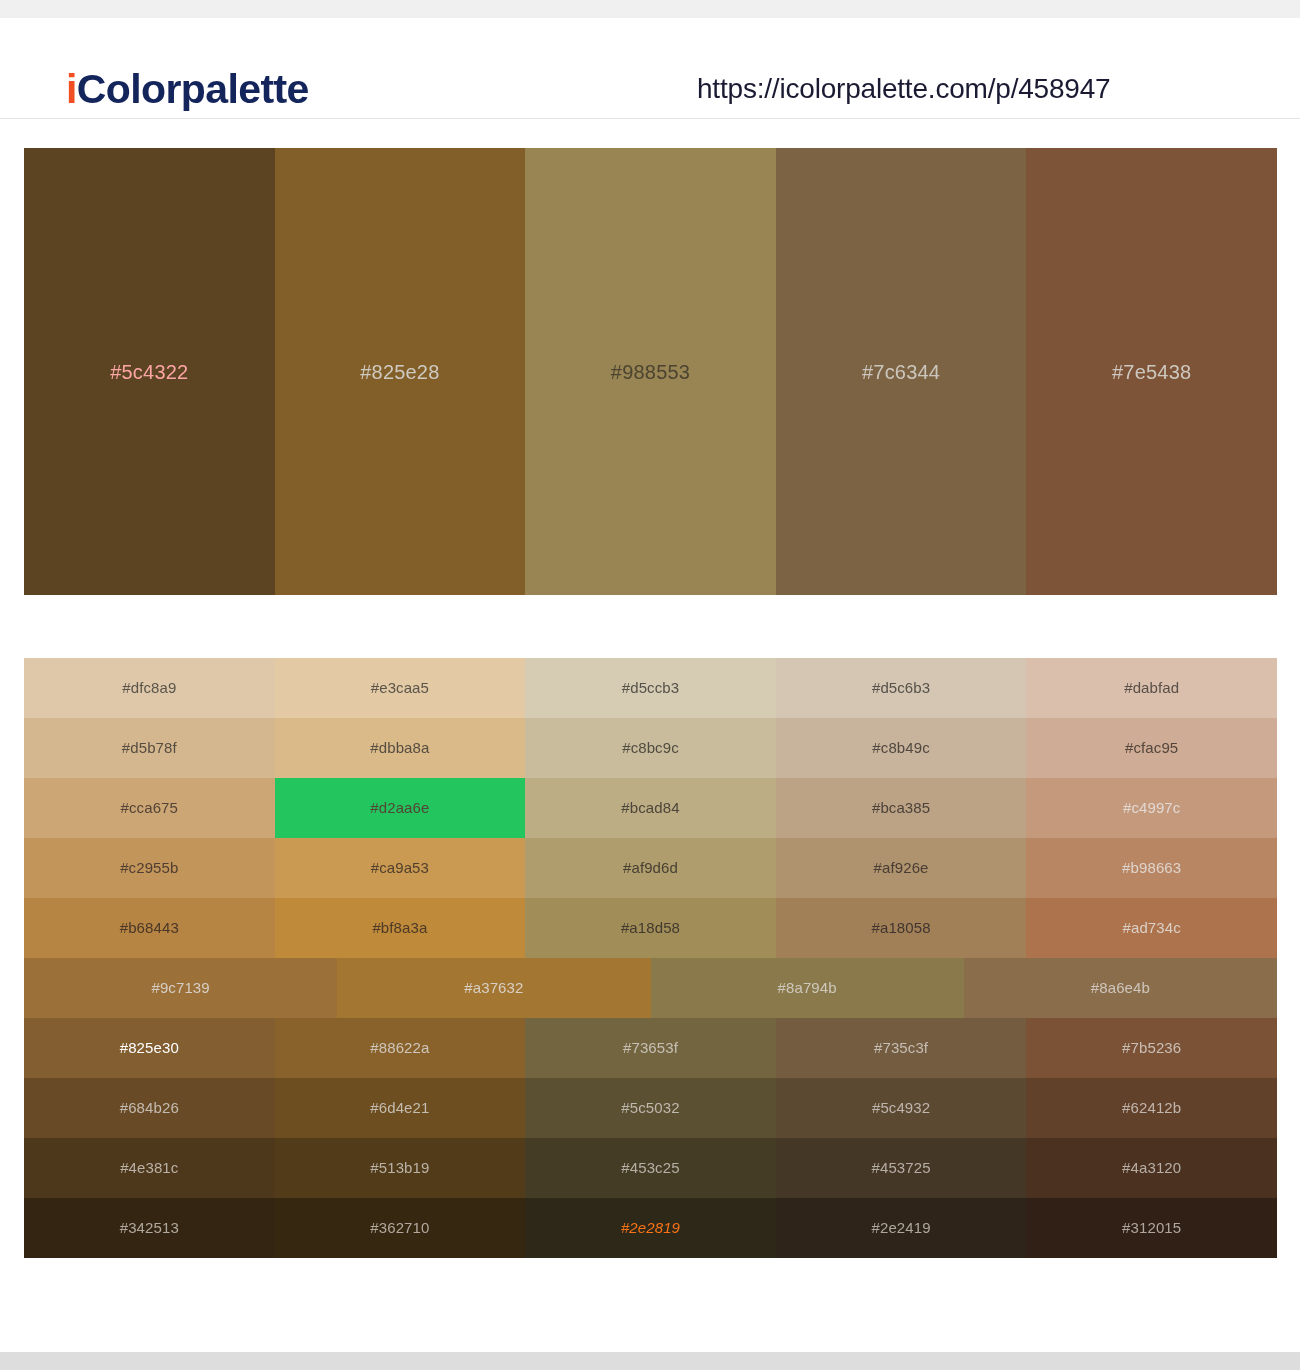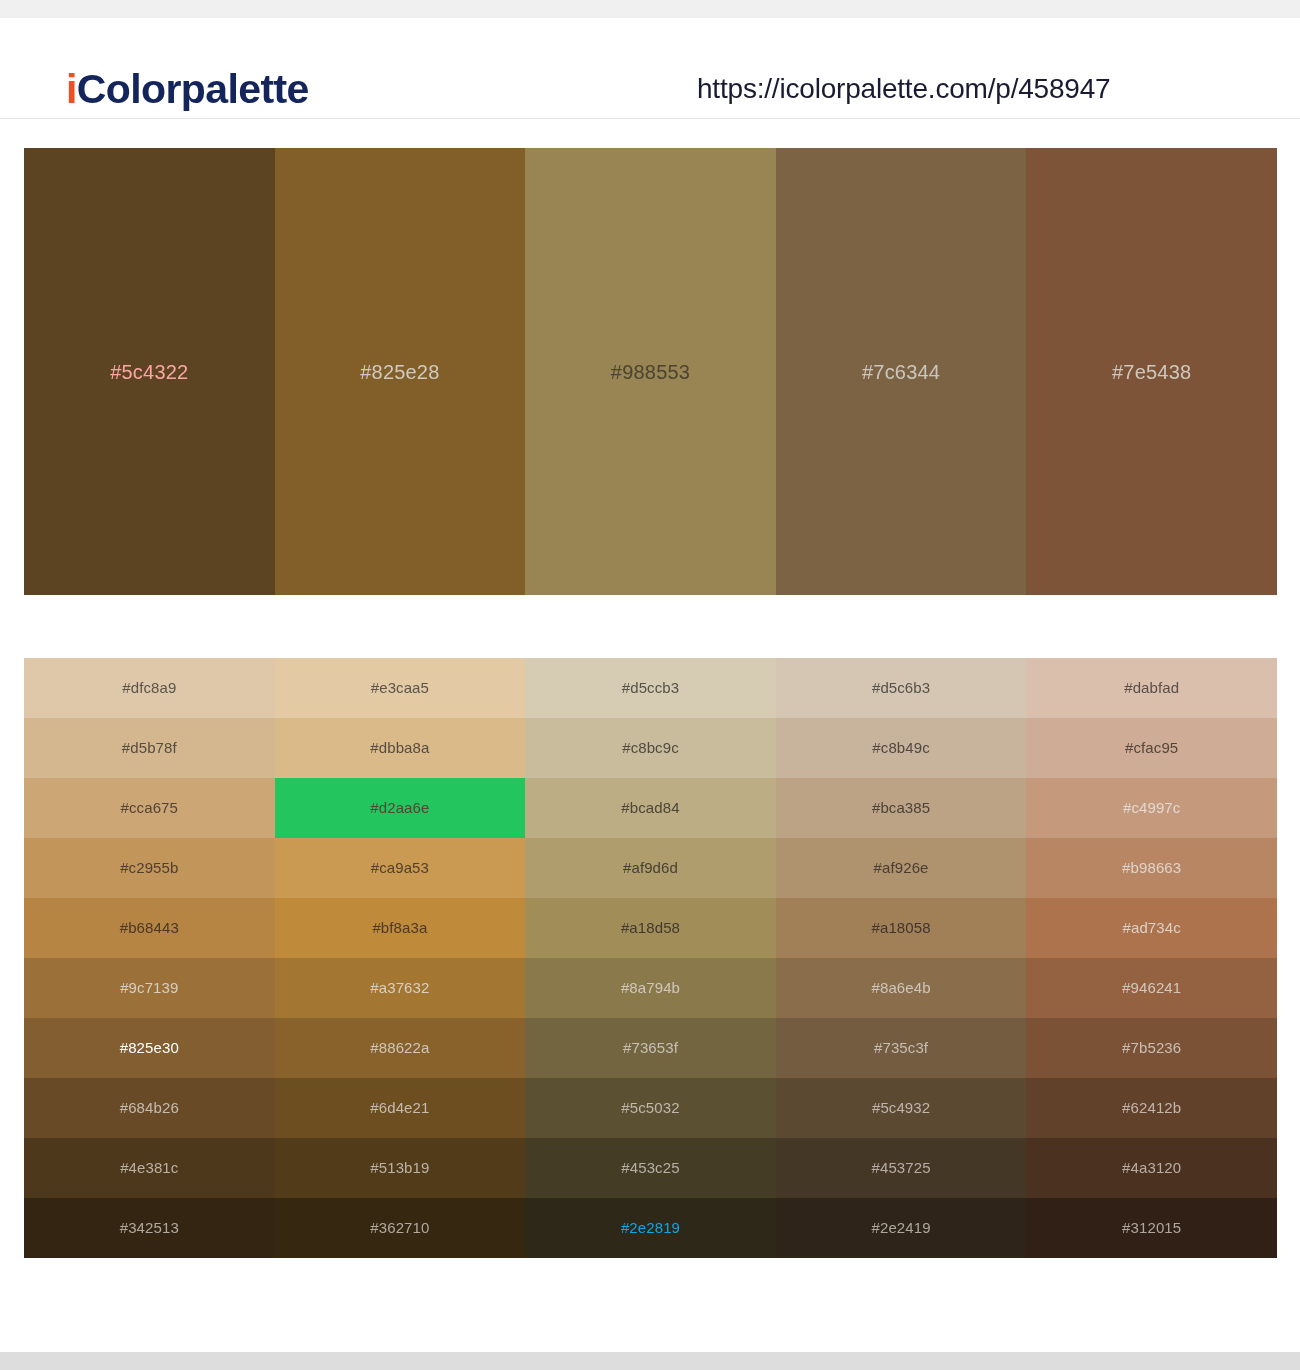--- a/index.html
+++ b/index.html
@@ -251,23 +251,20 @@
         </div>
         <div class="shade-cell" style="background: rgb(163, 118, 50);">
           <div class="shade-label" style="color: rgb(216, 207, 197);">#a37632</div>
         </div>
         <div class="shade-cell" style="background: rgb(138, 121, 75);">
           <div class="shade-label" style="color: rgb(206, 200, 189);">#8a794b</div>
         </div>
         <div class="shade-cell" style="background: rgb(138, 110, 75);">
           <div class="shade-label" style="color: rgb(206, 197, 189);">#8a6e4b</div>
         </div>
-        <div class="shade-cell" style="background: rgb(148, 98, 65);">
-          <div class="shade-label" style="color: rgb(210, 199, 191);">#946241</div>
-        </div>
       </div>
       <div class="shades-row">
         <div class="shade-cell" style="background: rgb(130, 94, 48);">
           <div class="shade-label" style="color: #ffffff;">#825e30</div>
         </div>
         <div class="shade-cell" style="background: rgb(136, 98, 42);">
           <div class="shade-label" style="color: rgb(207, 198, 187);">#88622a</div>
         </div>
         <div class="shade-cell" style="background: rgb(115, 101, 63);">
           <div class="shade-label" style="color: rgb(198, 192, 182);">#73653f</div>
@@ -314,21 +311,21 @@
         </div>
       </div>
       <div class="shades-row">
         <div class="shade-cell" style="background: rgb(52, 37, 19);">
           <div class="shade-label" style="color: rgb(176, 168, 158);">#342513</div>
         </div>
         <div class="shade-cell" style="background: rgb(54, 39, 16);">
           <div class="shade-label" style="color: rgb(177, 168, 158);">#362710</div>
         </div>
         <div class="shade-cell" style="background: rgb(46, 40, 25);">
-          <div class="shade-label" style="color: #0ea5e9;">#2e2819</div>
+          <div class="shade-label" style="color: #f97316; font-style: italic;">#2e2819</div>
         </div>
         <div class="shade-cell" style="background: rgb(46, 36, 25);">
           <div class="shade-label" style="color: rgb(174, 167, 159);">#2e2419</div>
         </div>
         <div class="shade-cell" style="background: rgb(49, 32, 21);">
           <div class="shade-label" style="color: rgb(175, 166, 157);">#312015</div>
         </div>
       </div>
     </div>
 

